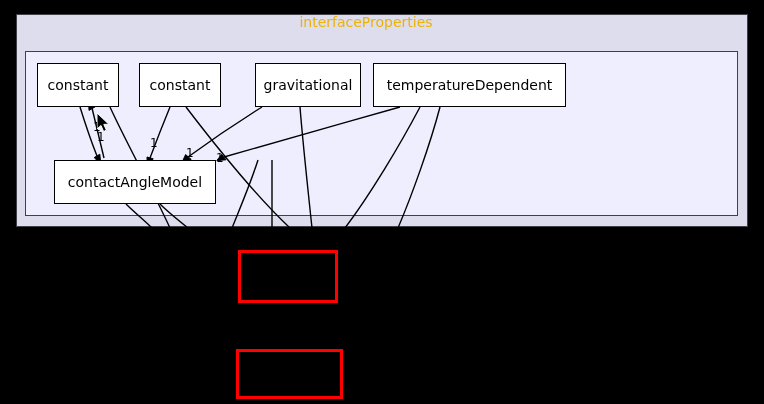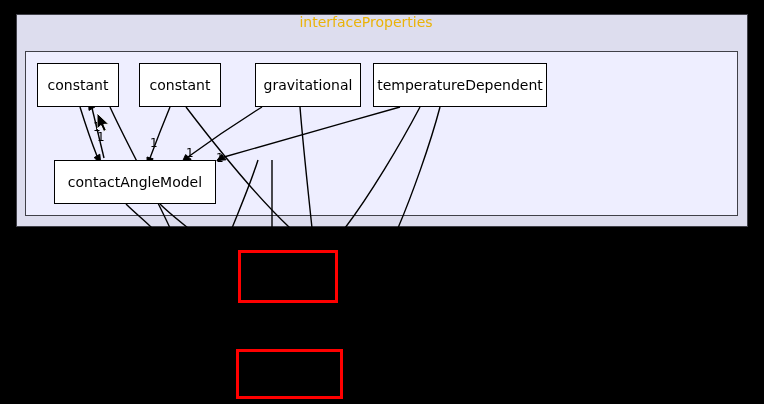--- a/index.html
+++ b/index.html
@@ -178,21 +178,21 @@
   </div>
 
   <div class="node" style="left:139px; top:63px; width:82px; height:44px;">
     <span>constant</span>
   </div>
 
   <div class="node" style="left:255px; top:63px; width:106px; height:44px;">
     <span>gravitational</span>
   </div>
 
-  <div class="node" style="left:373px; top:63px; width:174px; height:44px;">
+  <div class="node" style="left:373px; top:63px; width:193px; height:44px;">
     <span>temperatureDependent</span>
   </div>
 
   <div class="node" style="left:54px; top:160px; width:162px; height:44px;">
     <span>contactAngleModel</span>
   </div>
 
   <div class="edge-label" style="left:93px; top:120px;">1</div>
   <div class="edge-label" style="left:97px; top:130px;">1</div>
   <div class="edge-label" style="left:150px; top:136px;">1</div>

